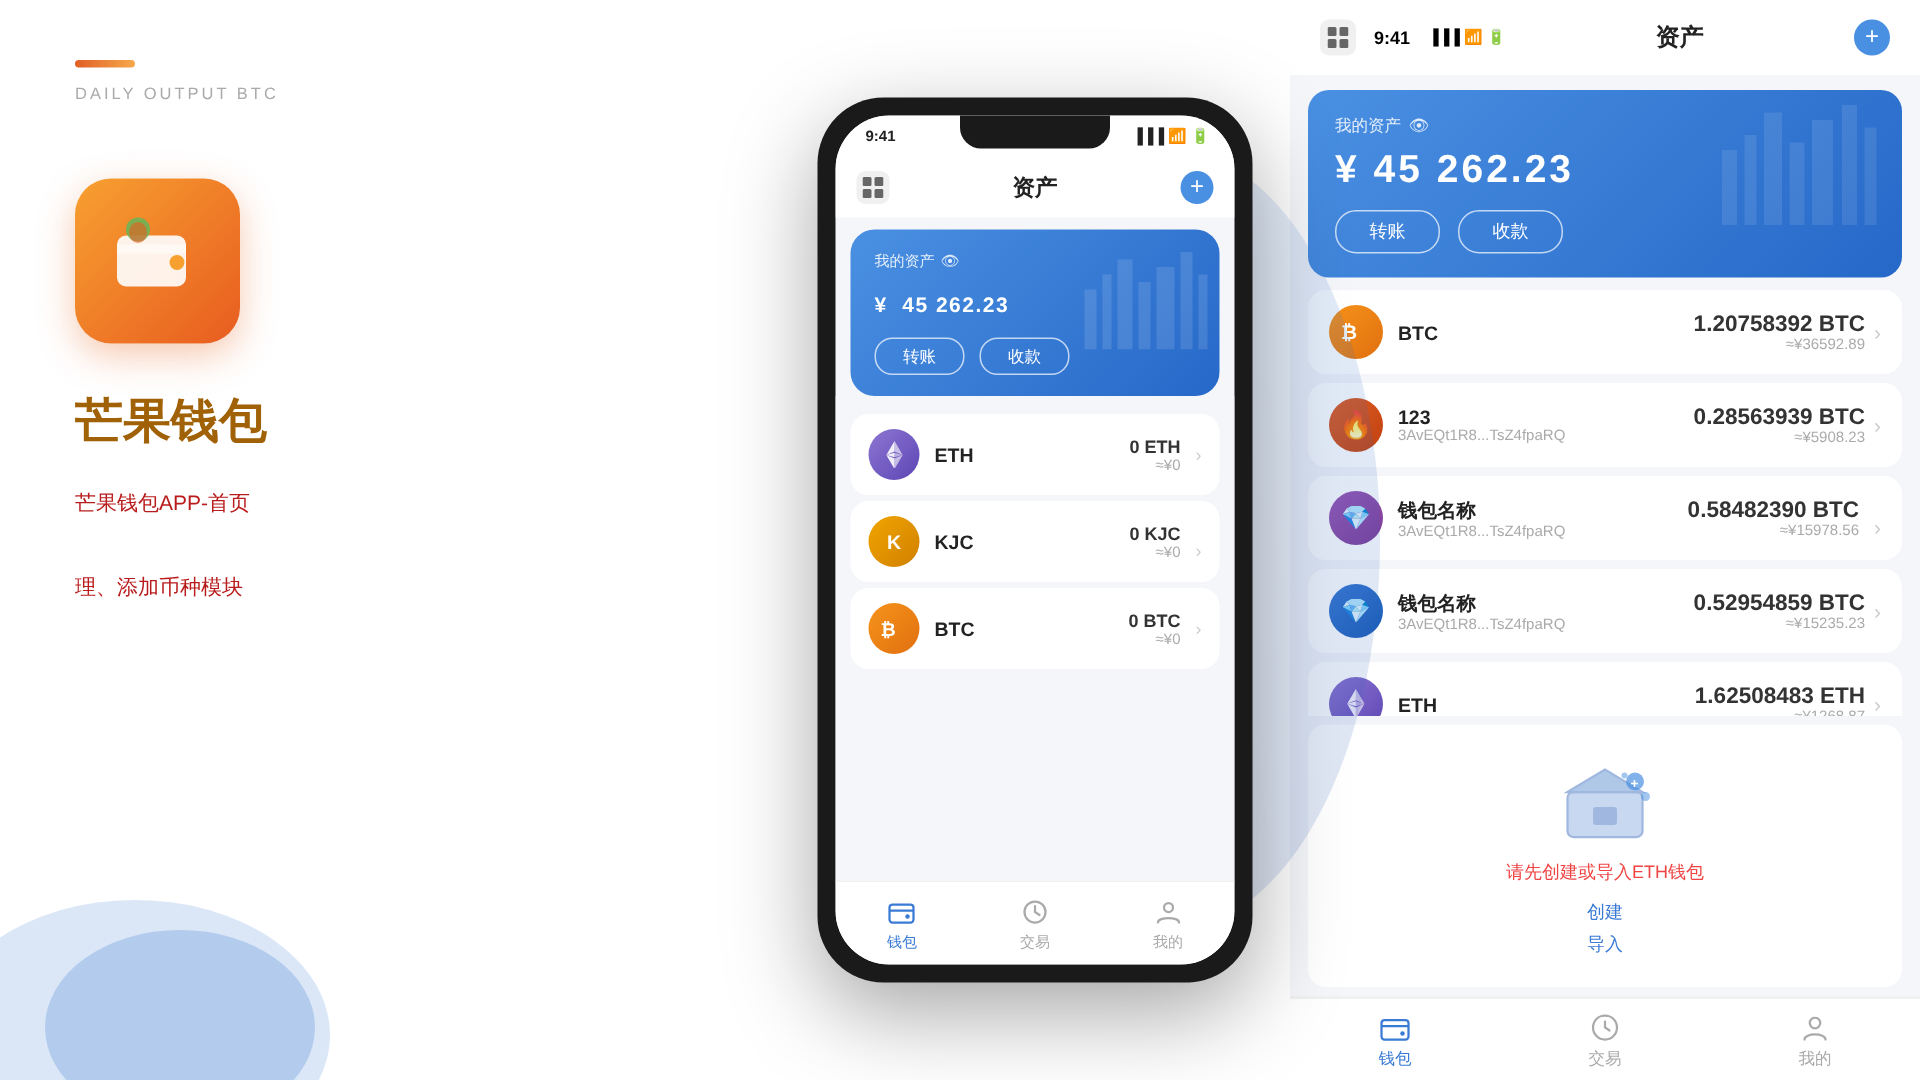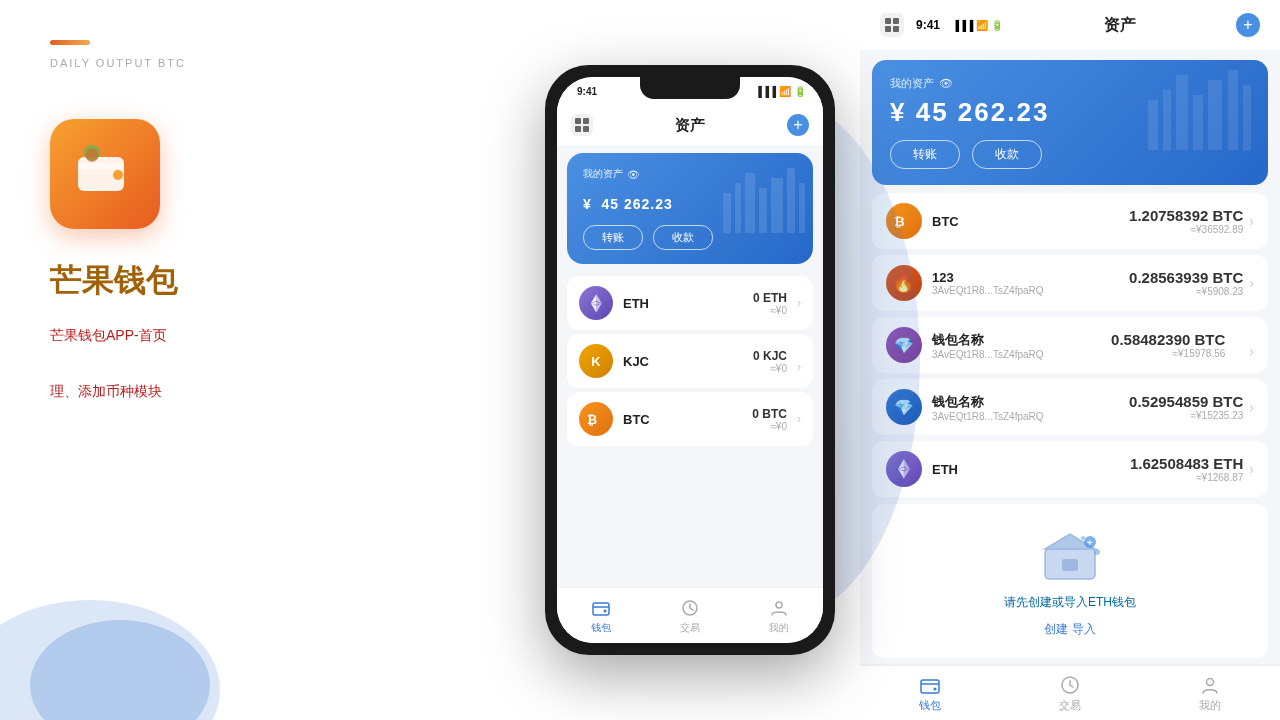--- a/index.html
+++ b/index.html
@@ -355,25 +355,26 @@
       margin: 6px 12px;
       padding: 20px;
       display: flex;
       flex-direction: column;
       align-items: center;
       justify-content: center;
       gap: 10px;
     }
     .right-empty-text {
       font-size: 12px;
-      color: #0369a1;
+      color: #ef4444;
     }
     .right-empty-links {
       display: flex;
       gap: 4px;
+      flex-direction: column;
     }
     .right-empty-link {
       font-size: 12px;
       color: #3a7bd5;
       cursor: pointer;
     }
 
     
     .right-tabbar {
       height: 56px;
@@ -677,21 +678,21 @@
       <div class="right-coin-item">
         <div class="right-coin-left">
           <div style="width: 36px; height: 36px; border-radius: 50%; display: flex; align-items: center; justify-content: center; font-size: 18px; flex-shrink: 0; background: linear-gradient(135deg, rgb(155, 89, 182), rgb(125, 60, 152));">
             <span style="color:white;font-weight:bold;font-size:16px;">💎</span>
           </div>
           <div class="right-coin-info">
             <div class="right-coin-name">钱包名称</div>
             <div class="right-coin-addr">3AvEQt1R8...TsZ4fpaRQ</div>
           </div>
         </div>
-        <div class="right-coin-right" style="display: flex; align-items: flex-end; gap: 24px;">
+        <div class="right-coin-right" style="display: flex; align-items: flex-end; gap: 10px;">
           <div>
             <div class="right-coin-amount">0.58482390 BTC</div>
             <div class="right-coin-approx">≈¥15978.56</div>
           </div>
           <span style="font-size: 14px; color: rgb(204, 204, 204);">›</span>
         </div>
       </div>
       <div class="right-coin-item">
         <div class="right-coin-left">
           <div style="width: 36px; height: 36px; border-radius: 50%; display: flex; align-items: center; justify-content: center; font-size: 18px; flex-shrink: 0; background: linear-gradient(135deg, rgb(58, 123, 213), rgb(26, 91, 181));">

